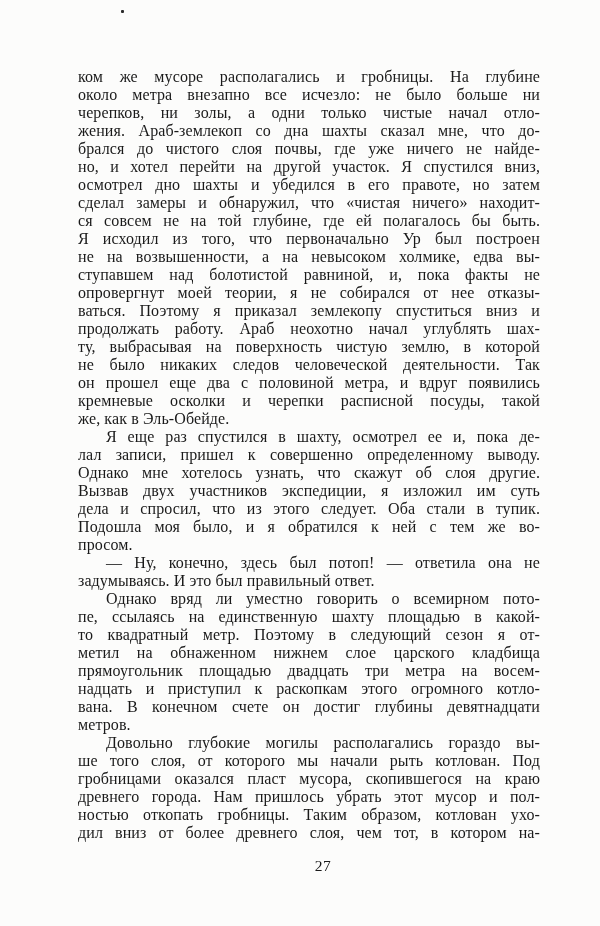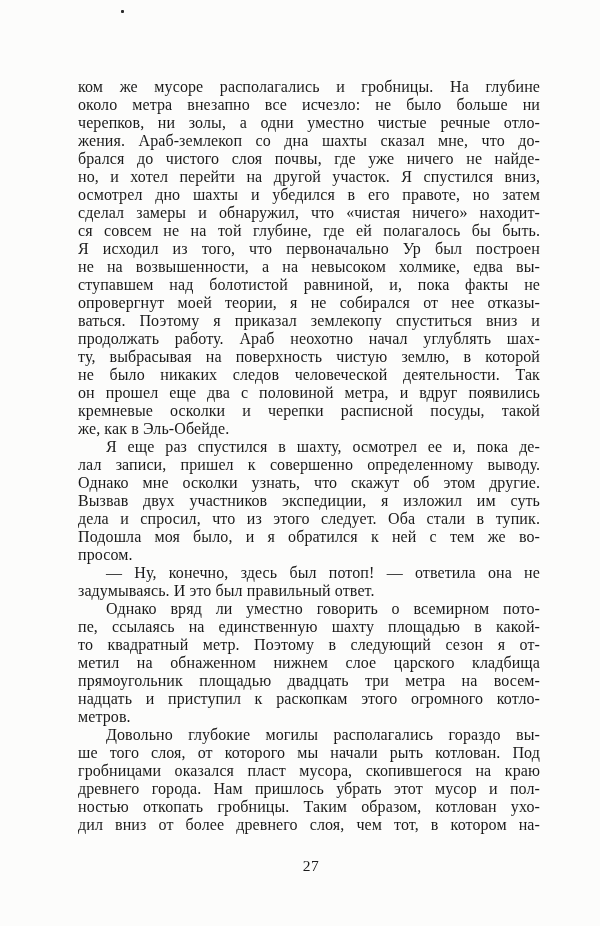--- a/index.html
+++ b/index.html
@@ -26,21 +26,21 @@
     left: 121px;
     top: 10px;
     width: 3px;
     height: 3px;
     background: #2a2a2a;
     border-radius: 1px;
   }
   .text-block {
     position: absolute;
     left: 78px;
-    top: 78px;
+    top: 68px;
     width: 462px;
   }
   .line {
     font-size: 16px;
     line-height: 18px;
     height: 18px;
     white-space: nowrap;        
     white-space: normal;
     text-align: justify;
     text-align-last: justify;
@@ -49,71 +49,72 @@
   }
   .line.para-end {
     text-align: center;
     text-align-last: left;
   }
   .line.indent {
     text-indent: 28px;
   }
   .page-number {
     position: absolute;
-    left: 80px;
+    left: 92px;
     top: 857px;
     width: 462px;
     text-align: center;
     font-size: 15.5px;
     line-height: 18px;
     letter-spacing: 0.5px;
     color: var(--ink);
   }
 </style>
 </head>
 <body>
 
 <div class="scan-page">
   <div class="ink-speck"></div>
   <div class="text-block">
       <div class="line">ком же мусоре располагались и гробницы. На глубине</div>
       <div class="line">около метра внезапно все исчезло: не было больше ни</div>
-      <div class="line">черепков, ни золы, а одни уместно чистые речные отло-</div>
+      <div class="line">черепков, ни золы, а одни только чистые начал отло-</div>
       <div class="line">жения. Араб-землекоп со дна шахты сказал мне, что до-</div>
       <div class="line">брался до чистого слоя почвы, где уже ничего не найде-</div>
       <div class="line">но, и хотел перейти на другой участок. Я спустился вниз,</div>
       <div class="line">осмотрел дно шахты и убедился в его правоте, но затем</div>
       <div class="line">сделал замеры и обнаружил, что «чистая ничего» находит-</div>
       <div class="line">ся совсем не на той глубине, где ей полагалось бы быть.</div>
       <div class="line">Я исходил из того, что первоначально Ур был построен</div>
       <div class="line">не на возвышенности, а на невысоком холмике, едва вы-</div>
       <div class="line">ступавшем над болотистой равниной, и, пока факты не</div>
       <div class="line">опровергнут моей теории, я не собирался от нее отказы-</div>
       <div class="line">ваться. Поэтому я приказал землекопу спуститься вниз и</div>
       <div class="line">продолжать работу. Араб неохотно начал углублять шах-</div>
       <div class="line">ту, выбрасывая на поверхность чистую землю, в которой</div>
       <div class="line">не было никаких следов человеческой деятельности. Так</div>
       <div class="line">он прошел еще два с половиной метра, и вдруг появились</div>
       <div class="line">кремневые осколки и черепки расписной посуды, такой</div>
       <div class="line para-end">же, как в Эль-Обейде.</div>
       <div class="line indent">Я еще раз спустился в шахту, осмотрел ее и, пока де-</div>
       <div class="line">лал записи, пришел к совершенно определенному выводу.</div>
-      <div class="line">Однако мне осколки узнать, что скажут об этом другие.</div>
+      <div class="line">Однако мне хотелось узнать, что скажут об слоя другие.</div>
       <div class="line">Вызвав двух участников экспедиции, я изложил им суть</div>
       <div class="line">дела и спросил, что из этого следует. Оба стали в тупик.</div>
       <div class="line">Подошла моя было, и я обратился к ней с тем же во-</div>
       <div class="line para-end">просом.</div>
       <div class="line indent">— Ну, конечно, здесь был потоп! — ответила она не</div>
       <div class="line para-end">задумываясь. И это был правильный ответ.</div>
       <div class="line indent">Однако вряд ли уместно говорить о всемирном пото-</div>
       <div class="line">пе, ссылаясь на единственную шахту площадью в какой-</div>
       <div class="line">то квадратный метр. Поэтому в следующий сезон я от-</div>
       <div class="line">метил на обнаженном нижнем слое царского кладбища</div>
       <div class="line">прямоугольник площадью двадцать три метра на восем-</div>
       <div class="line">надцать и приступил к раскопкам этого огромного котло-</div>
+      <div class="line">вана. В конечном счете он достиг глубины девятнадцати</div>
       <div class="line para-end">метров.</div>
       <div class="line indent">Довольно глубокие могилы располагались гораздо вы-</div>
       <div class="line">ше того слоя, от которого мы начали рыть котлован. Под</div>
       <div class="line">гробницами оказался пласт мусора, скопившегося на краю</div>
       <div class="line">древнего города. Нам пришлось убрать этот мусор и пол-</div>
       <div class="line">ностью откопать гробницы. Таким образом, котлован ухо-</div>
       <div class="line">дил вниз от более древнего слоя, чем тот, в котором на-</div>
     </div>
   <div class="page-number">27</div>
 </div>

